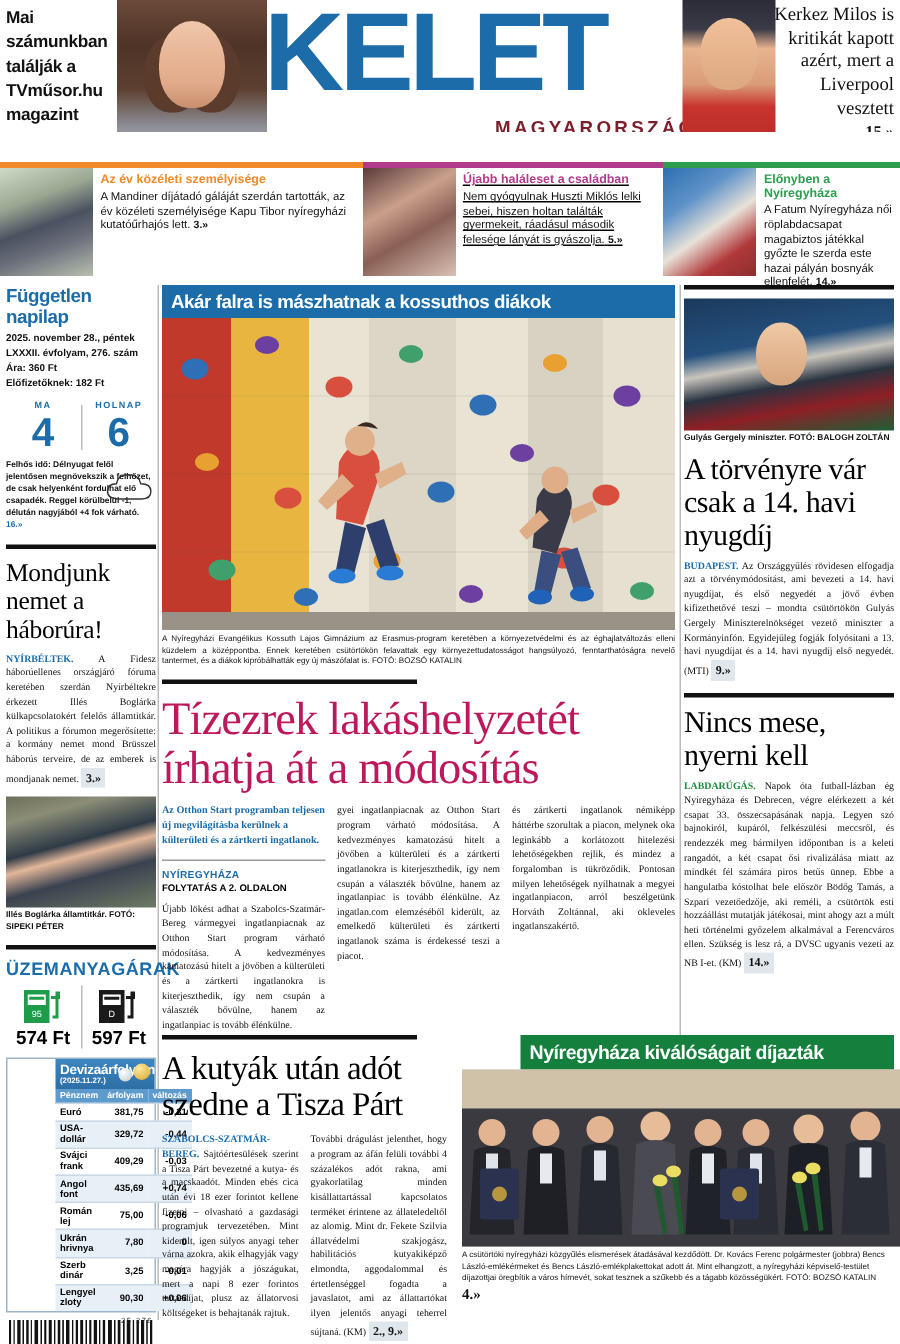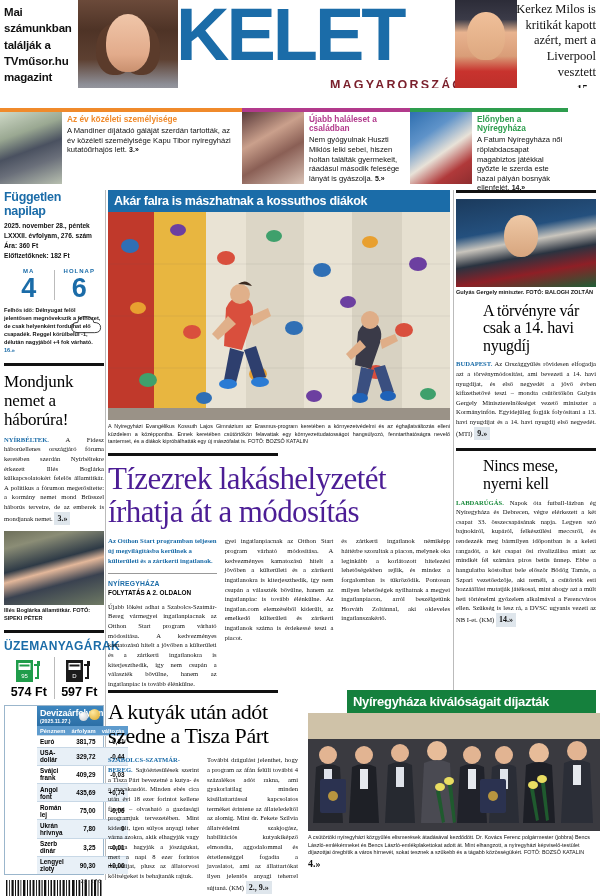--- a/index.html
+++ b/index.html
@@ -65,21 +65,21 @@
   .promo .bar { height:4px; position:absolute; top:0; left:0; right:0; }
   .promo .thumb { width:62px; height:72px; margin-top:4px; flex:0 0 62px; }
   .promo .txt { padding:7px 4px 0 5px; }
   .promo h3 { font-size:8.3px; font-weight:bold; line-height:1.1; margin-bottom:2px; }
   .promo p { font-size:7.6px; line-height:1.27; color:#111; }
   .promo .pg { font-weight:bold; font-size:7px; }
 
   .promo1 { width:242px; } .promo1 .bar{ background:#f08a2b; }
   .promo1 h3 { color:#f08a2b; }
   .promo1 .thumb { background:linear-gradient(160deg,#cfd9c7 0%,#9aa892 30%,#4a5160 52%,#6a6f7a 70%,#b8c0b0 100%); }
-  .promo2 { width:168px; } .promo2 .bar{ background:#b23a8c; }
+  .promo2 { width:201px;text-decoration:underline; } .promo2 .bar{ background:#b23a8c; }
   .promo2 h3 { color:#b23a8c; }
   .promo2 .thumb { background:linear-gradient(150deg,#5a3a3a 0%,#caa08c 35%,#8a5f55 60%,#d8c1b4 100%); }
   .promo3 { width:158px; } .promo3 .bar{ background:#2e9d4e; }
   .promo3 h3 { color:#2e9d4e; }
   .promo3 .thumb { background:linear-gradient(145deg,#2e6fb0 0%,#5f93c9 30%,#e8e2d8 55%,#b0393a 78%,#8e2d2f 100%); }
 
   
   .cols { position:absolute; top:190px; left:0; width:600px; height:706px; }
 
   .colL { position:absolute; left:4px; top:0; width:100px; }
@@ -139,37 +139,37 @@
   .contact b { font-weight:bold; }
   .barcode { margin-top:5px; height:30px; position:relative; }
   .barcode .num { position:absolute; right:2px; top:-2px; font-size:5px; letter-spacing:1px; color:#333; }
 
   
   .cband { background:#1b6ca8; color:#fff; font-weight:bold; font-size:12.5px; padding:4px 6px; letter-spacing:-0.3px; }
   .climbphoto { width:342px; height:208px; position:relative; overflow:hidden;
     background:linear-gradient(180deg,#e8e2d2 0%, #efe9da 100%); }
   .capsmall { font-size:5.4px; line-height:1.4; text-align:justify; margin-top:3px; color:#111; }
 
-  .megahead { font-family:"Liberation Serif", serif; font-size:31px; line-height:1.06; letter-spacing:-0.6px; color:#4c1d95; }
+  .megahead { font-family:"Liberation Serif", serif; font-size:31px; line-height:1.06; letter-spacing:-0.6px; color:#be185d; }
   .lead3 { display:flex; gap:8px; margin-top:8px; }
   .lead3 .c { flex:1; }
   .lead-bold { font-family:"Liberation Serif", serif; font-weight:bold; font-size:6.8px; line-height:1.44; color:#1b6ca8; }
   .sub-loc { color:#1b6ca8; font-weight:bold; font-size:6.8px; letter-spacing:0.2px; margin-top:6px; }
   .cont { font-weight:bold; font-size:6.4px; margin-top:2px; font-family:"Liberation Sans",sans-serif; }
 
   .bighead2 { font-family:"Liberation Serif", serif; font-size:22px; line-height:1.1; letter-spacing:-0.4px; color:#000; }
   .two2 { display:flex; gap:8px; margin-top:7px; }
   .two2 .c { flex:1; }
 
   
   .photoR { width:140px; height:88px;
     background:linear-gradient(170deg,#1b3a5c 0%,#24507e 35%,#c9c5bd 48%,#2a3340 62%,#8e1f26 78%,#1f5f36 100%); position:relative; }
   .photoR:after { content:""; position:absolute; left:48px; top:16px; width:34px; height:42px; border-radius:48%;
     background:linear-gradient(180deg,#efc9a6,#d7a57e); }
-  .rhead { font-family:"Liberation Serif", serif; font-size:16px; line-height:1.1; letter-spacing:-0.3px; margin-top:5px;margin-left:27px; }
+  .rhead { font-family:"Liberation Serif", serif; font-size:20px; line-height:1.1; letter-spacing:-0.3px; margin-top:5px; }
   .greenloc { color:#1a8a3c; font-weight:bold; }
 
   
   .bottomwrap { position:absolute; left:108px; top:500px; width:488px; }
   .grouphoto { width:292px; height:118px;
      background:linear-gradient(180deg,#c9bda8 0%,#b3a68f 16%,#5f5a54 22%,#2b2f36 55%,#23262c 100%); position:relative; overflow:hidden; }
   .gp-head { background:#15803d; color:#fff; font-weight:bold; font-size:13px; padding:4px 6px; letter-spacing:-0.3px;margin-left:39px; }
 
   .tinycap { font-size:5.4px; line-height:1.42; margin-top:3px; color:#111; }
   .pgsmall { font-weight:bold; font-size:10px; font-family:"Liberation Serif",serif; }

